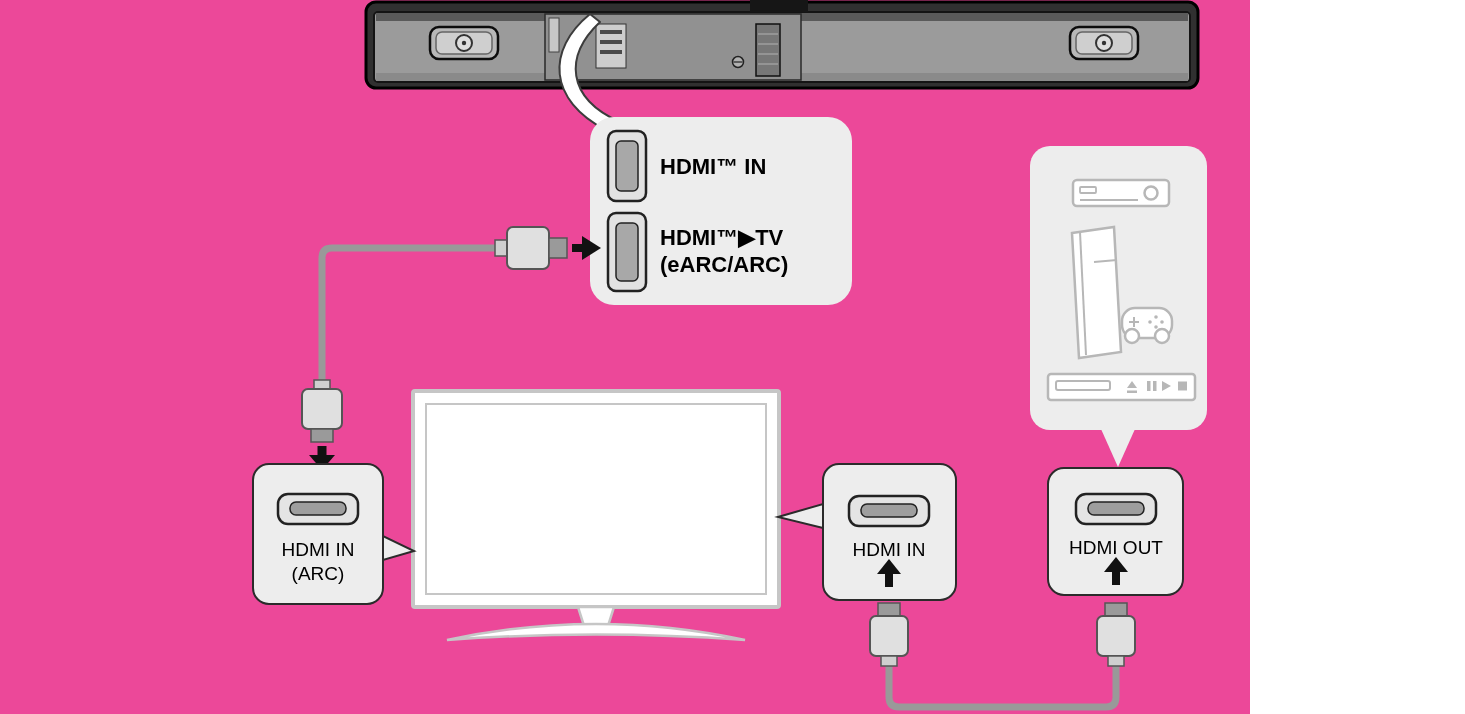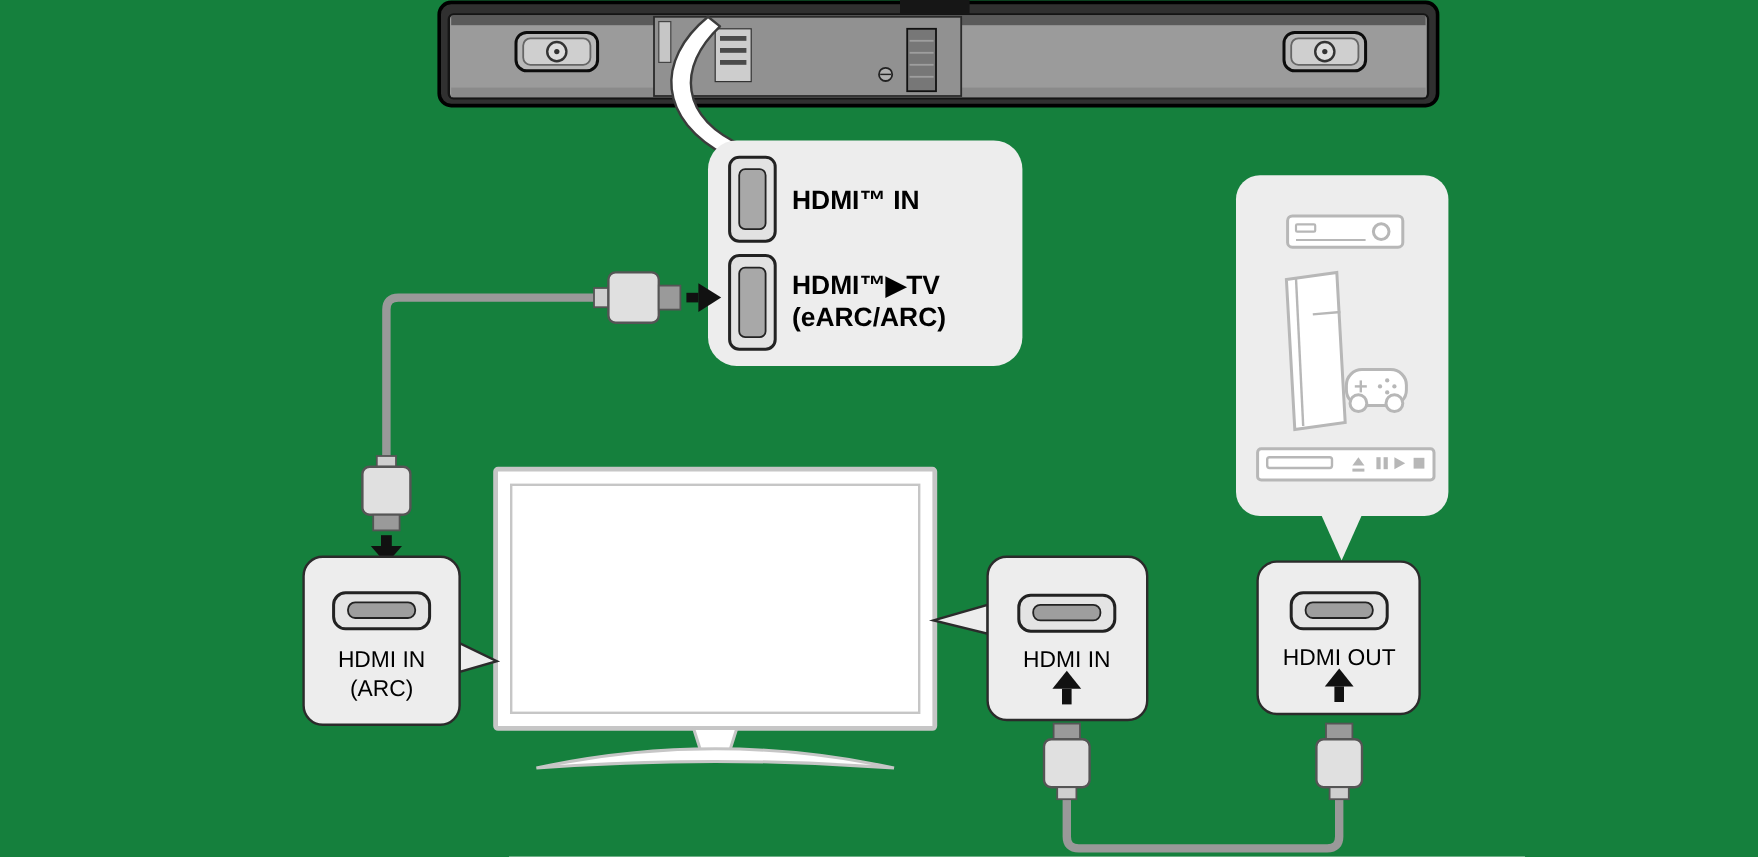--- a/index.html
+++ b/index.html
@@ -1,16 +1,16 @@
 <!DOCTYPE html>
 <html><head>
 <meta charset="utf-8">
 <style>
   html,body{margin:0;padding:0;background:#fff;}
-  .stage{position:relative;width:1465px;height:714px;background:#15803d;overflow:hidden;
+  .stage{position:relative;width:1250px;height:714px;background:#ec4899;overflow:hidden;
          font-family:"Liberation Sans",sans-serif;}
   svg{position:absolute;left:0;top:0;}
   text{font-family:"Liberation Sans",sans-serif;}
   .callout-label{font-size:22px;font-weight:bold;fill:#000;}
   .box-label{font-size:19px;fill:#000;text-anchor:middle;}
 </style>
 </head>
 <body>
 
 <div class="stage">

